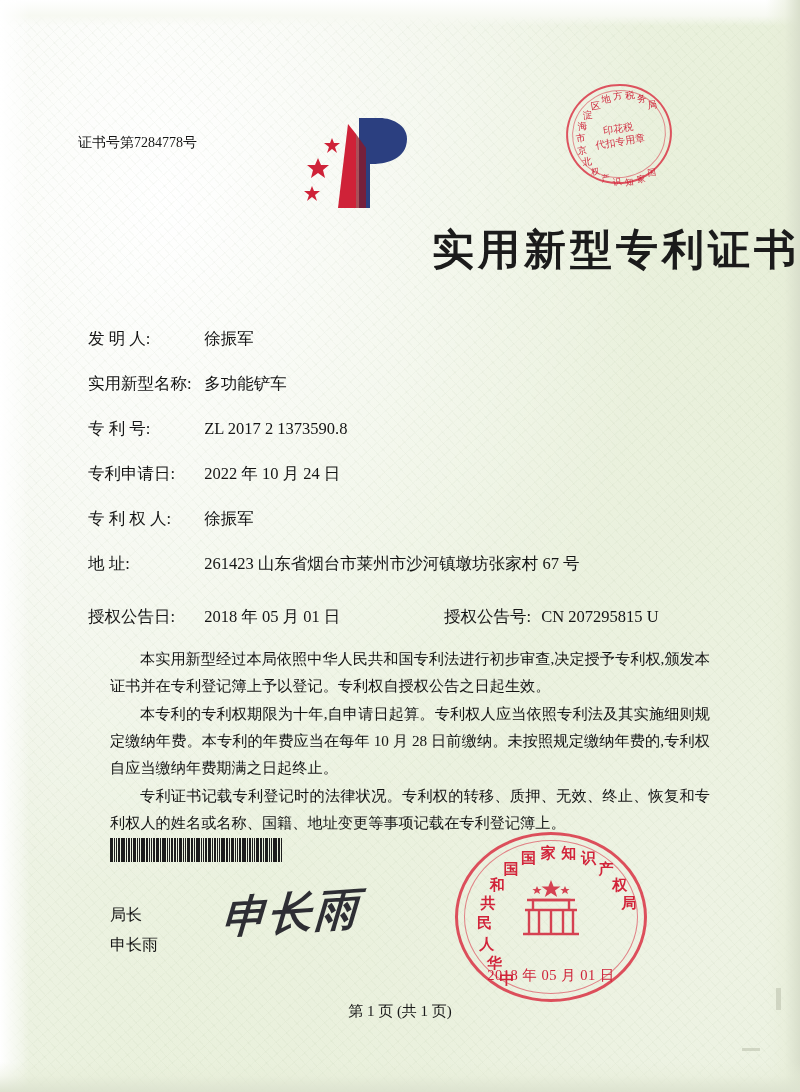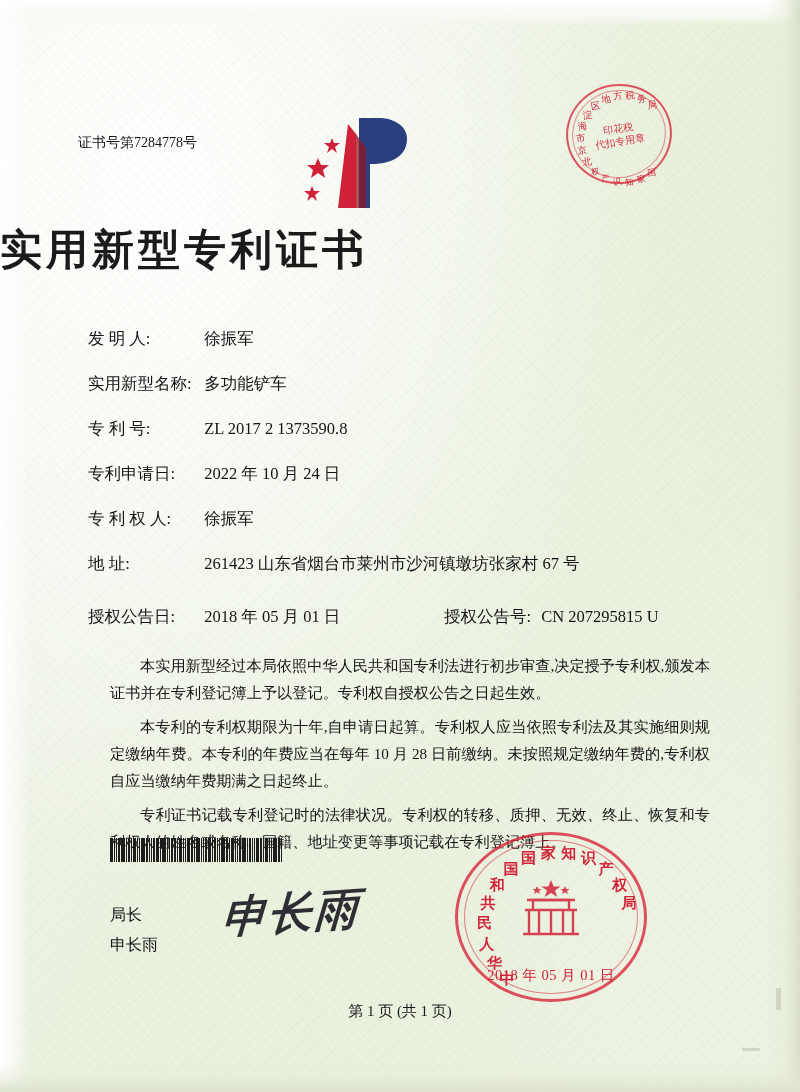--- a/index.html
+++ b/index.html
@@ -68,40 +68,40 @@
     white-space:nowrap;
   }
   #stamp-top .ctr {
     position:absolute; left:0; right:0; top:38px;
     text-align:center; color:#cf2238; font-size:10px; line-height:13px; opacity:.92;
   }
 
   
   #title {
     position:absolute; left:0; right:0; top:222px;
-    text-align:left;
+    text-align:right;
     font-family:"Liberation Serif","DejaVu Serif",serif;
     font-size:42px; font-weight:bold; letter-spacing:4px;
     color:#1b1b1b;
   }
 
   
   #fields { position:absolute; left:88px; top:328px; width:640px; }
   .field { position:relative; height:45px; font-size:16.5px; color:#141414; }
   .field .lab { display:inline-block; width:112px; letter-spacing:0px; }
   .field .val { display:inline-block; }
   .field.two .right { position:absolute; left:356px; top:0; }
   .field.two .right .lab { width:auto; margin-right:6px; }
 
   
   #paras {
     position:absolute; left:110px; top:645px; width:600px;
     font-size:15.2px; line-height:27px; color:#141414; text-align:justify;
   }
-  #paras p { margin:7px 0 1px 0; text-indent:30px; }
+  #paras p { margin:0 0 1px 0; text-indent:30px; }
 
   
   #barcode {
     position:absolute; left:110px; top:838px; height:24px; width:196px;
     display:flex; align-items:flex-end;
   }
   #barcode i { display:block; background:#1d1d1d; height:24px; margin-right:1px; }
 
   
   #sigblock { position:absolute; left:110px; top:900px; font-size:16px; color:#141414; line-height:30px; }

